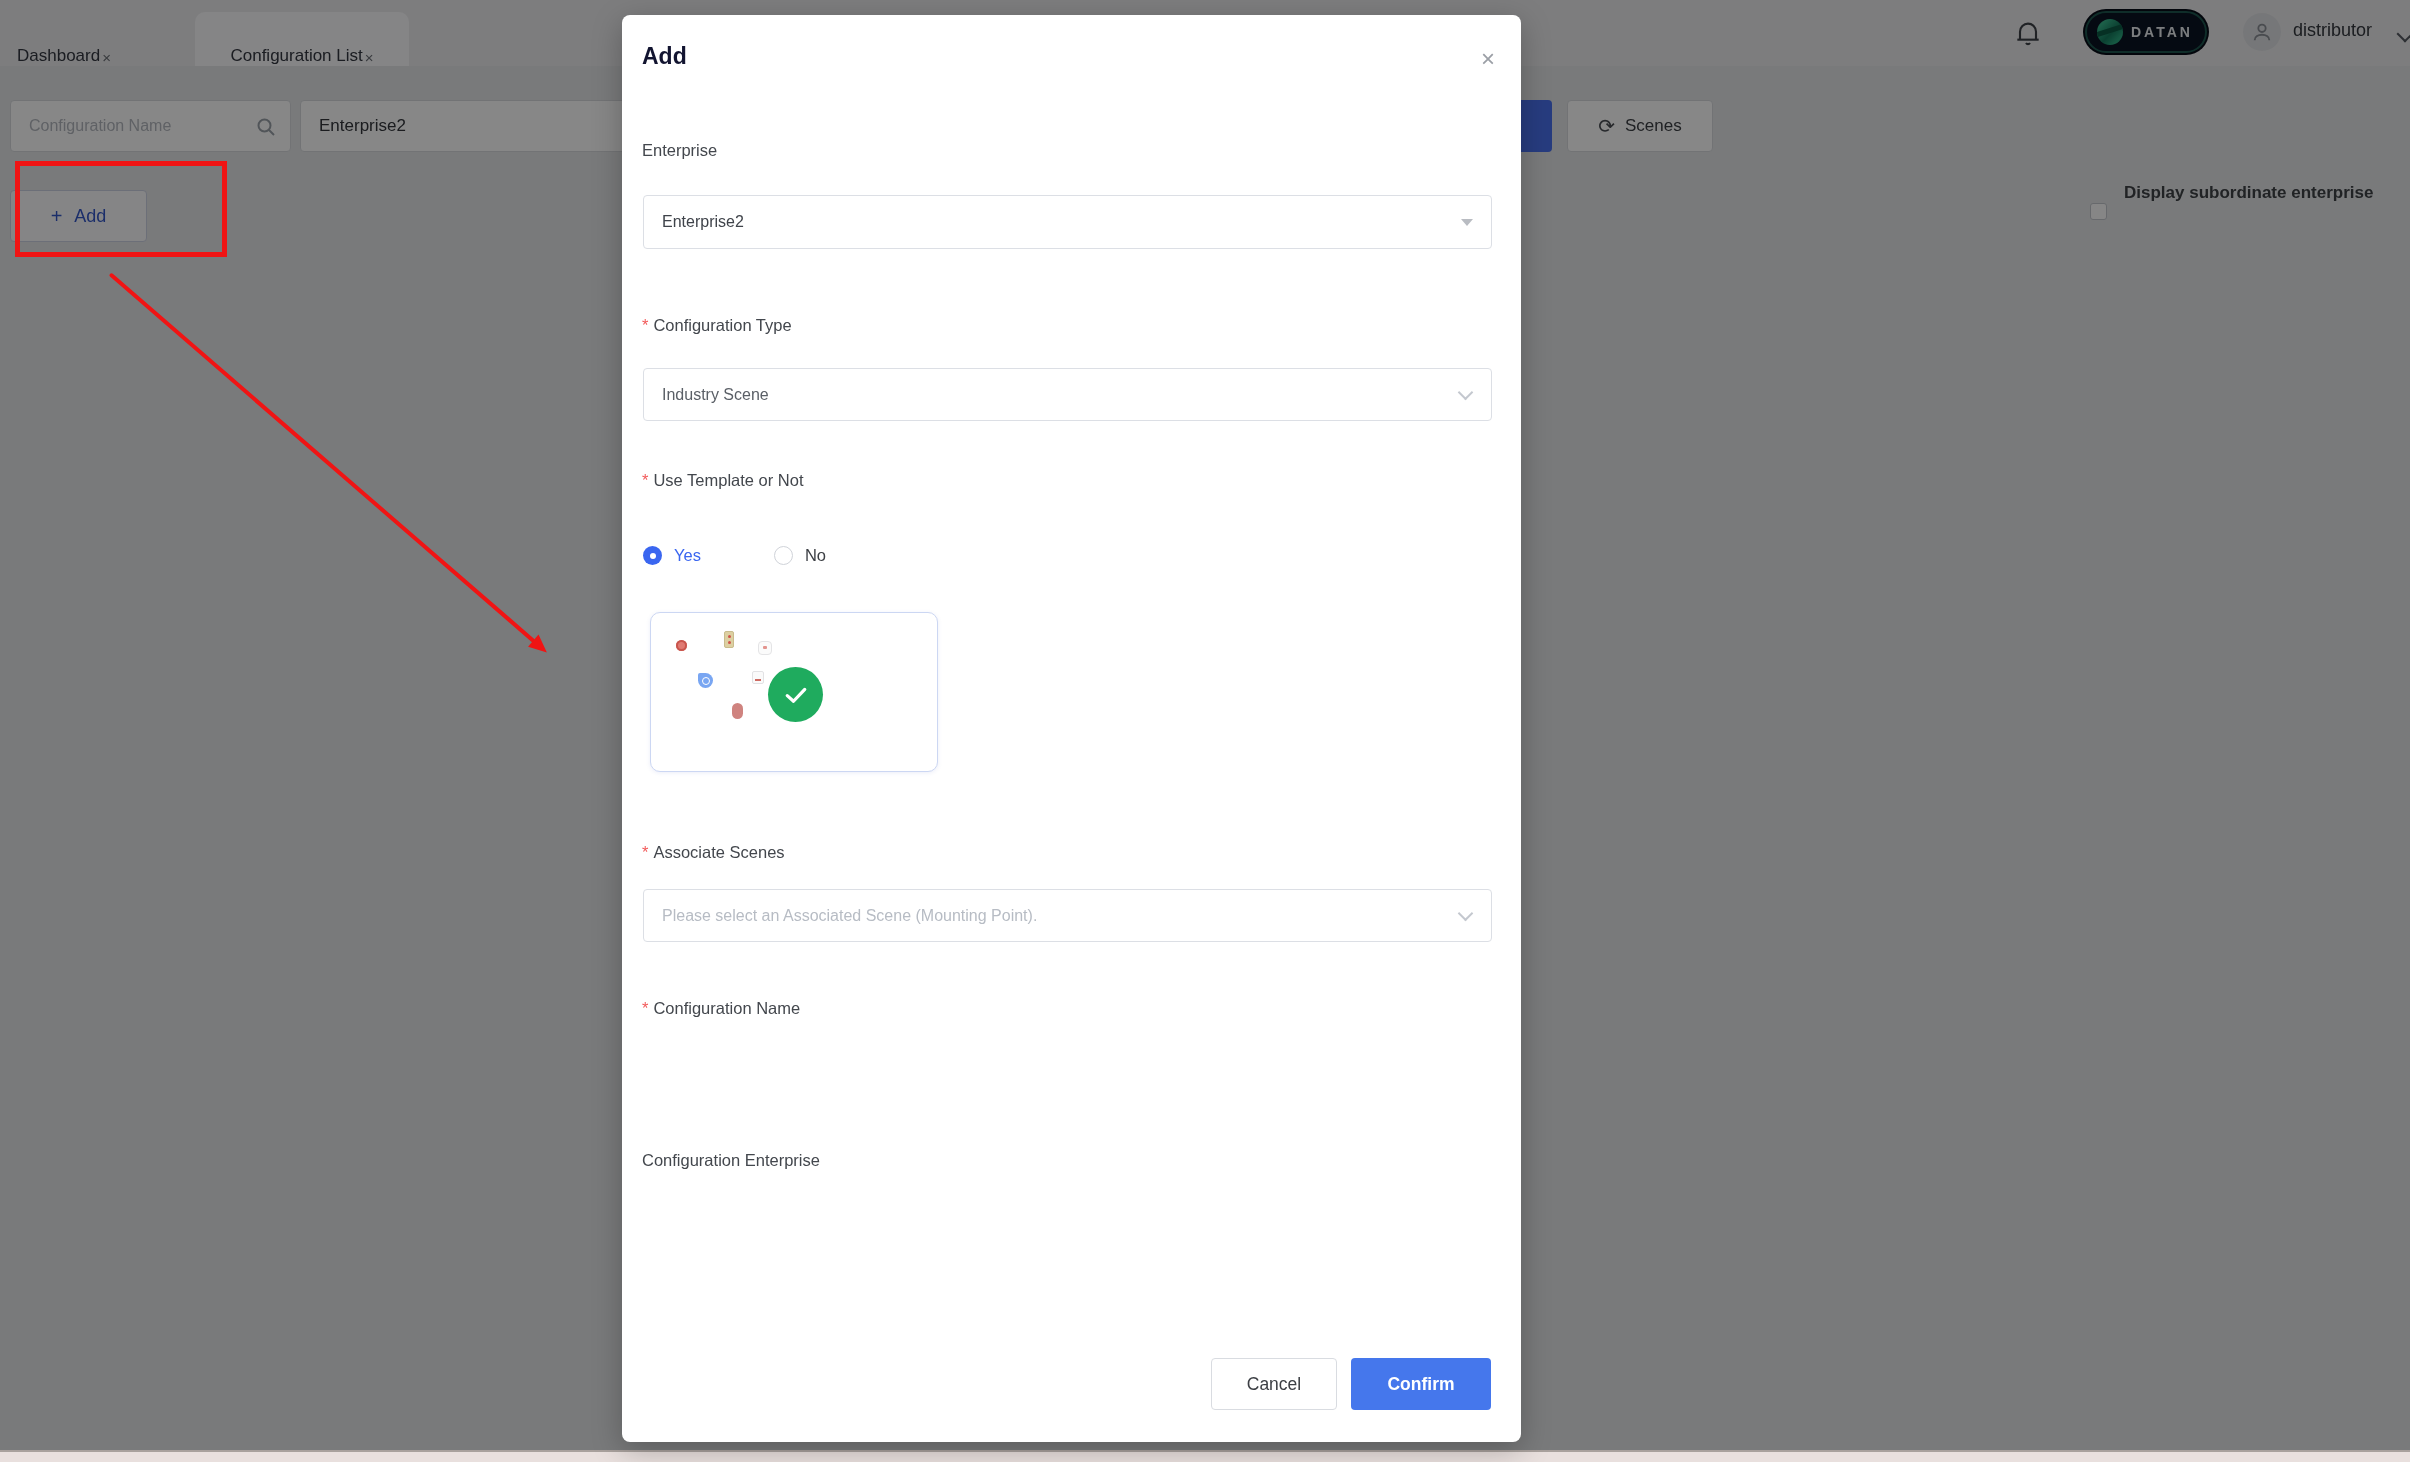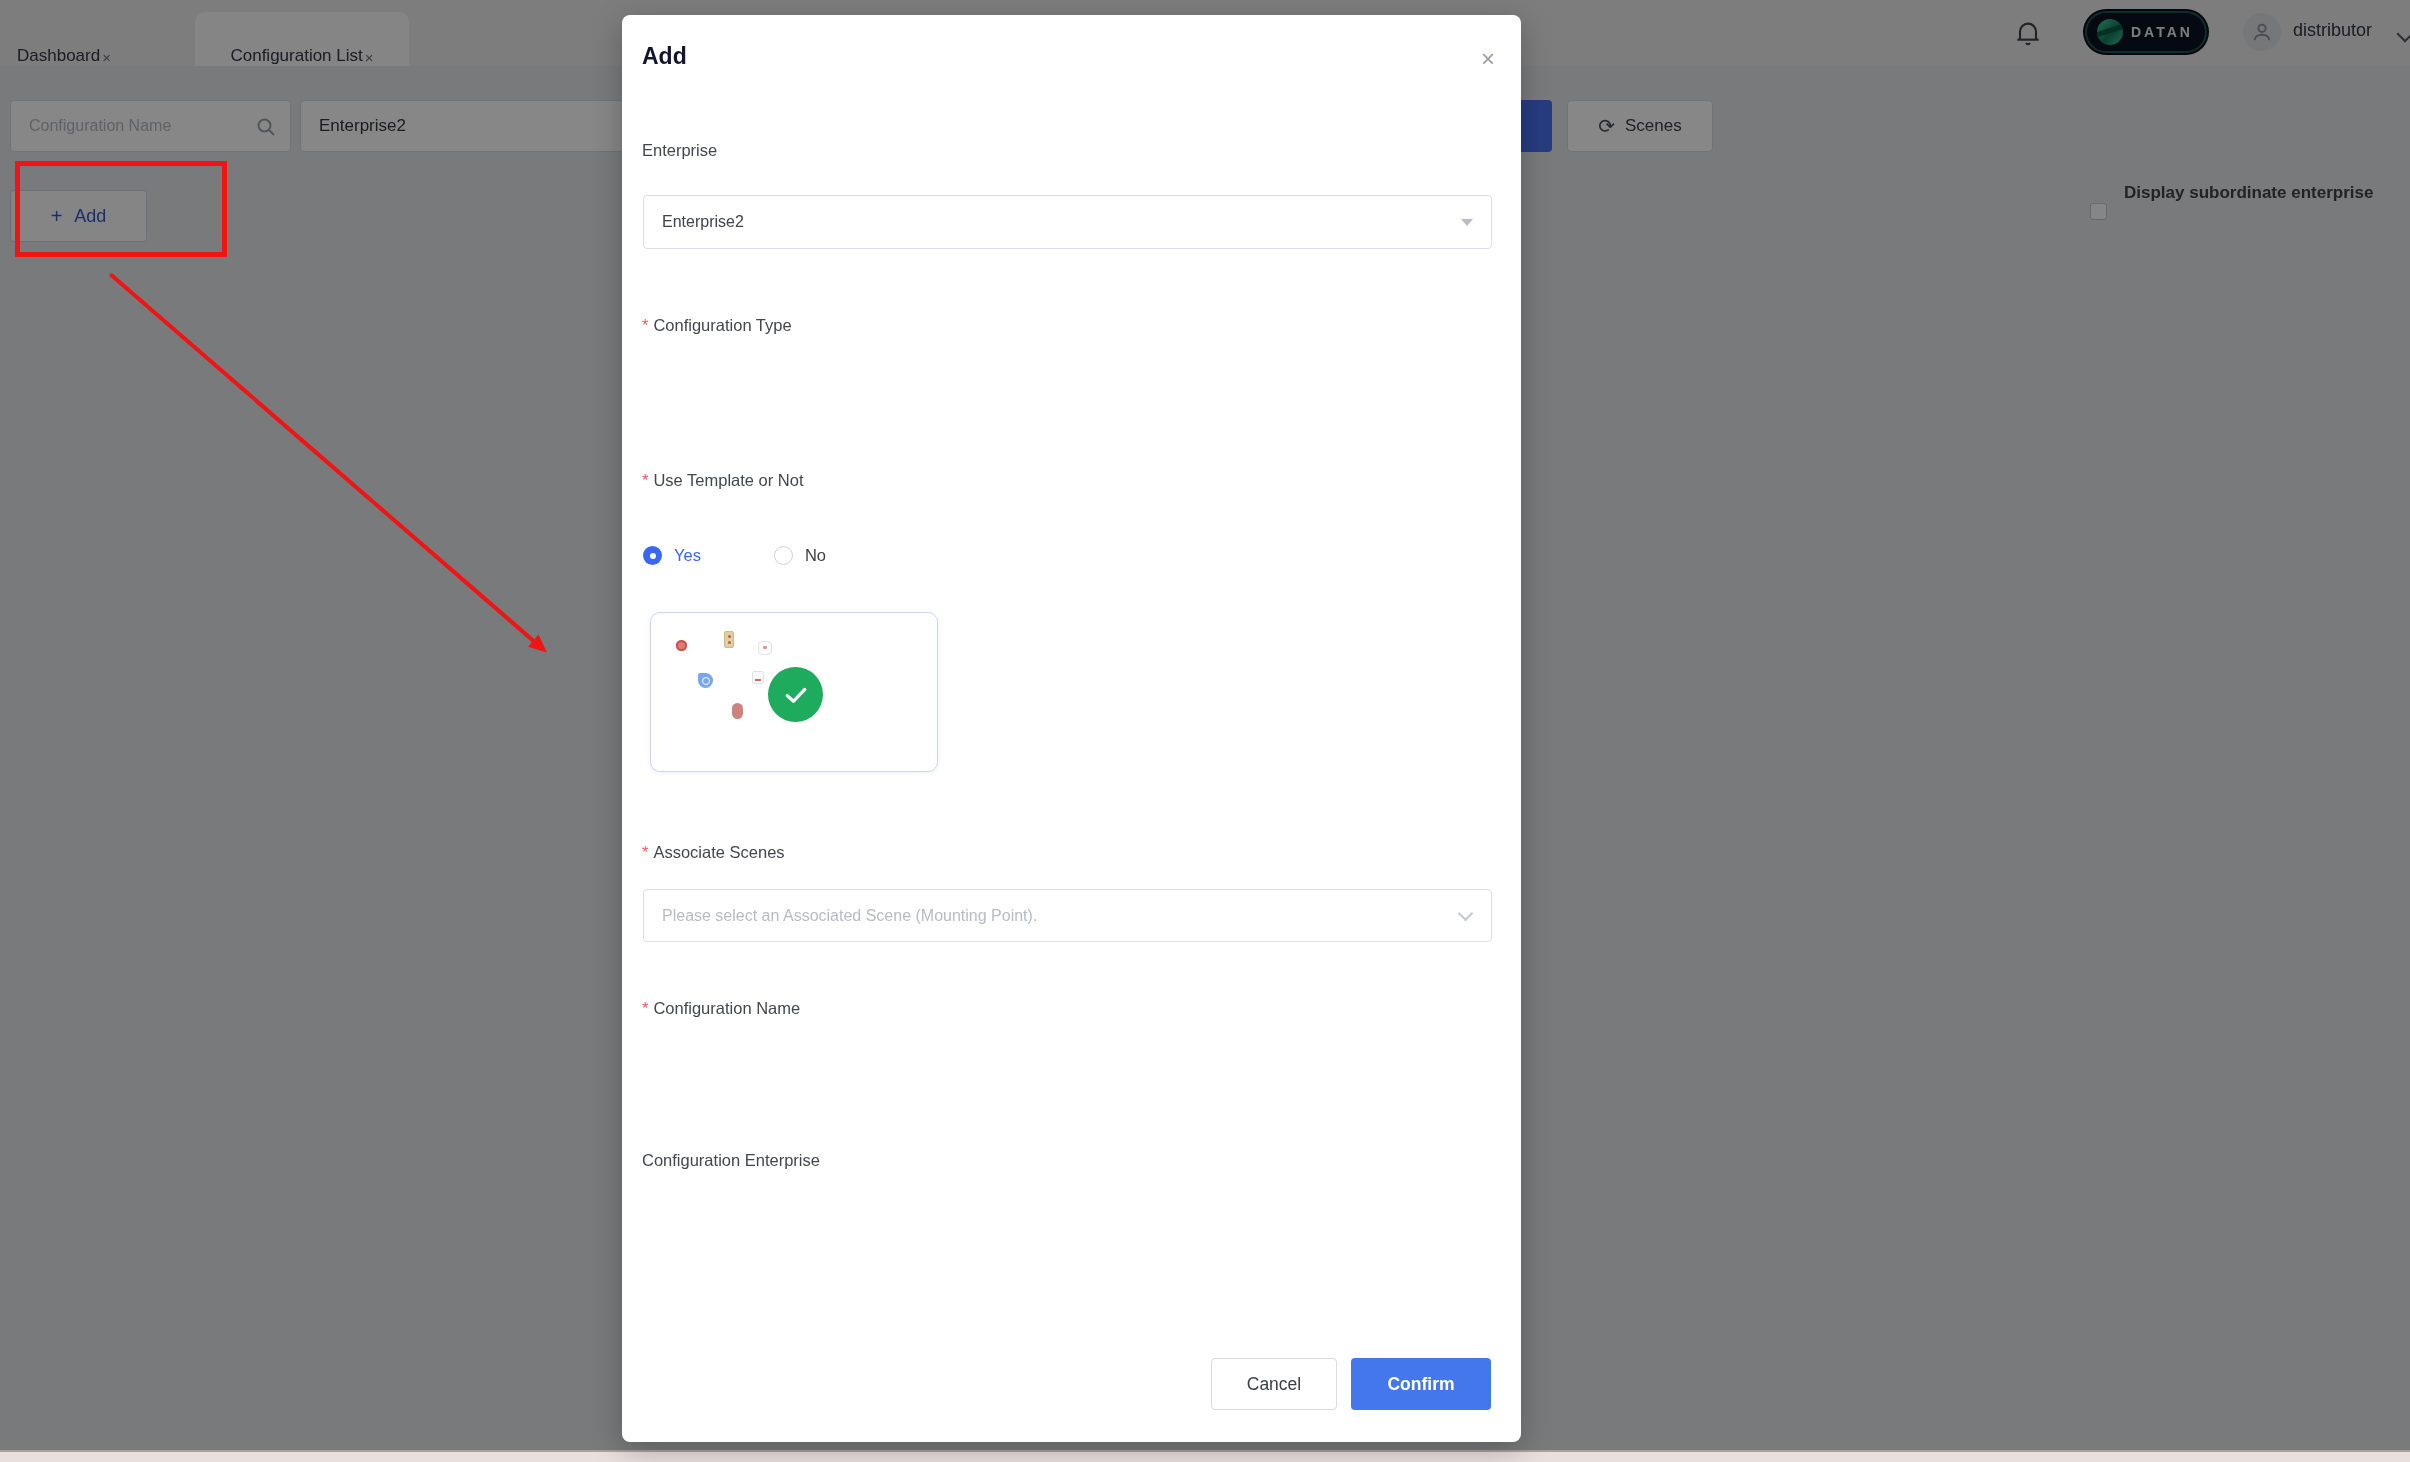--- a/index.html
+++ b/index.html
@@ -174,20 +174,24 @@
     </div>
     <div class="m-select" style="top:180px;height:54px">
       <span class="sel-value">Enterprise2</span>
       <span class="caret-down"></span>
     </div>
 
     <div class="m-label" style="top:301px">
       <span class="req">*</span>
       <span>Configuration Type</span>
     </div>
+    <div class="m-select" style="top:353px;height:53px">
+      <span class="sel-value2">Industry Scene</span>
+      <span class="chevron-down"></span>
+    </div>
 
     <div class="m-label" style="top:456px">
       <span class="req">*</span>
       <span>Use Template or Not</span>
     </div>
     <div class="radio-row">
       <span class="radio radio-on">
           <span class="dot"></span>
         </span>
       <span class="radio-label-yes">Yes</span>

